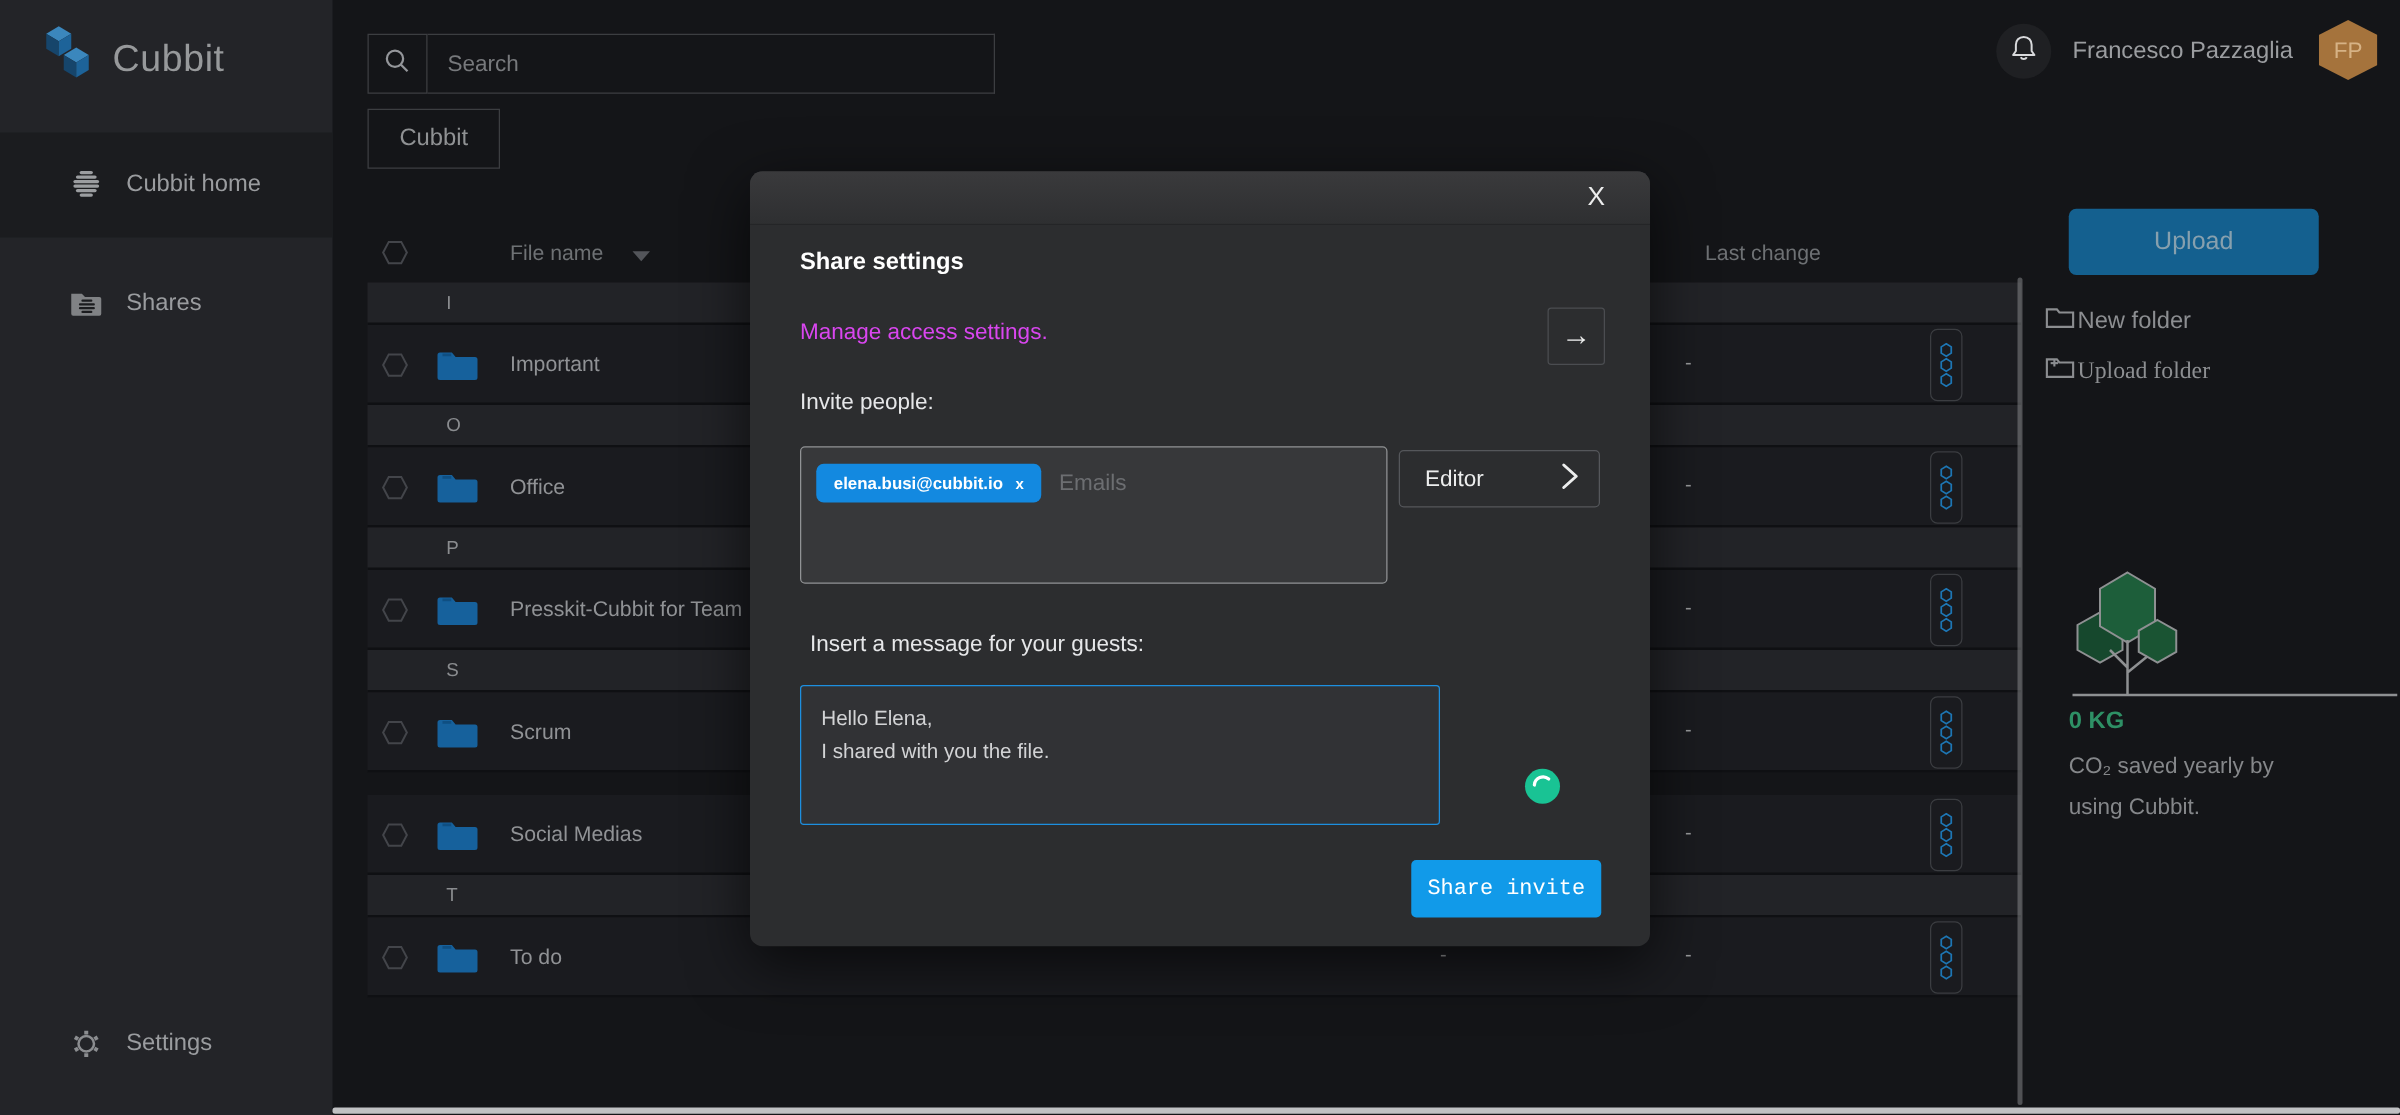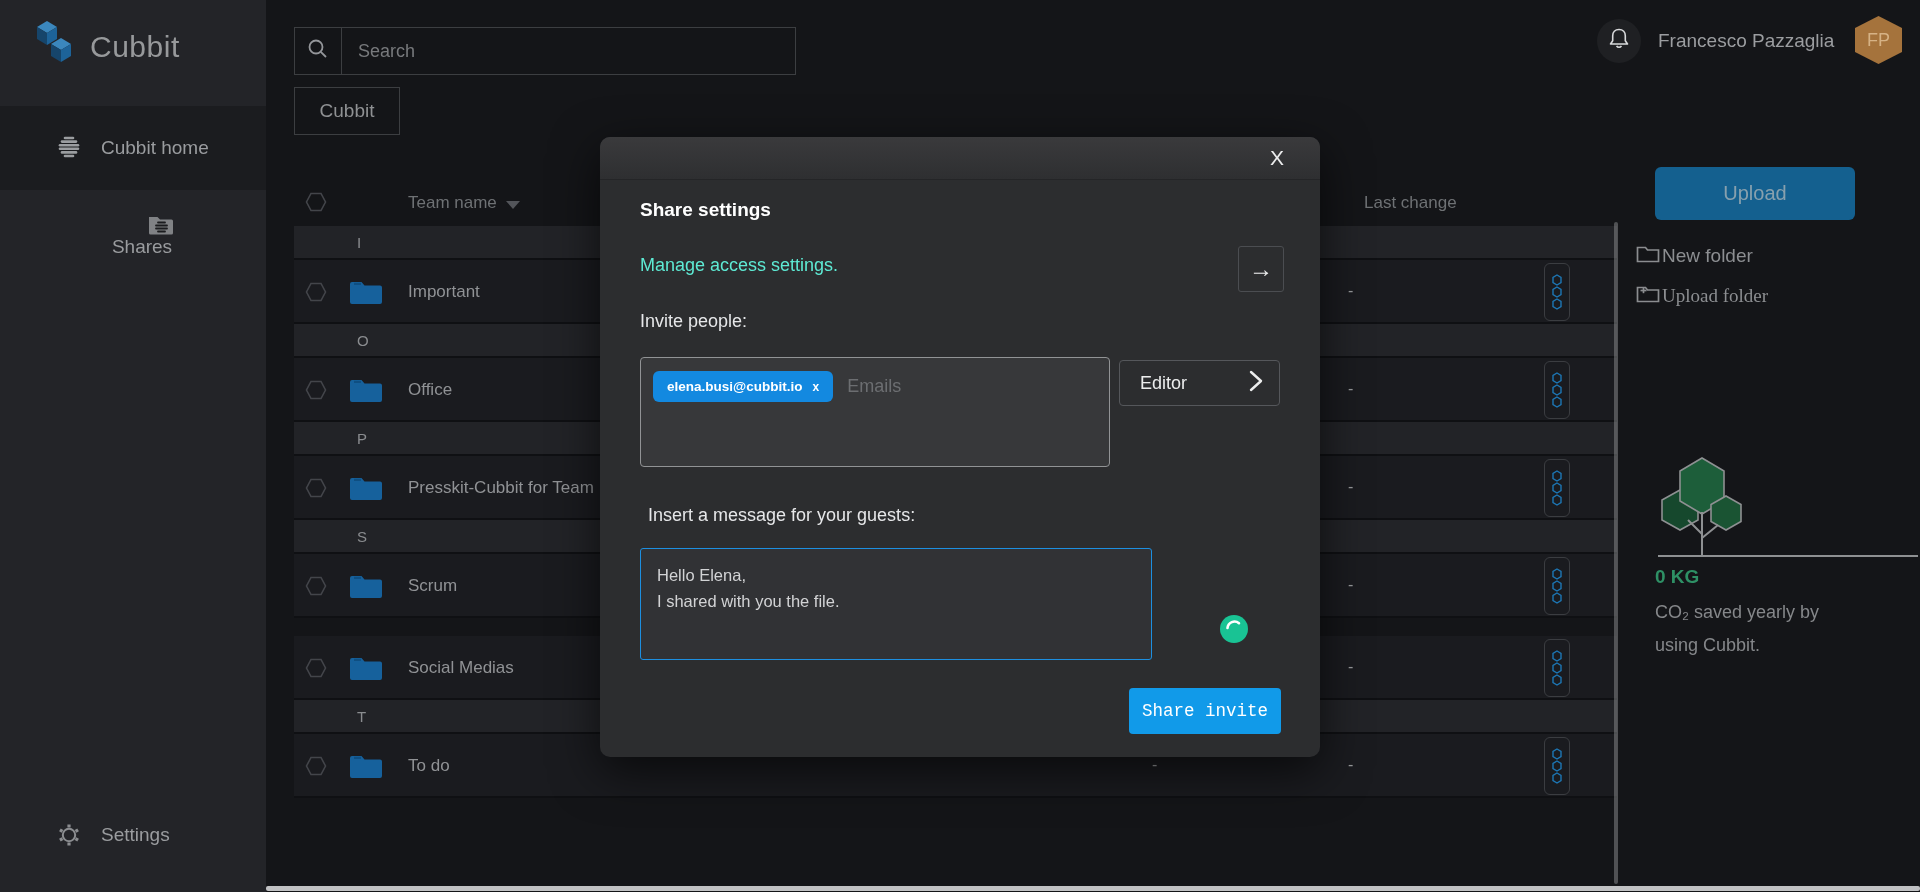--- a/index.html
+++ b/index.html
@@ -9,21 +9,21 @@
     background:#141518; font-family:"Liberation Sans", sans-serif;
   }
   
   .sidebar { position:absolute; left:0; top:0; width:266px; height:892px; background:#232428; }
   .logo { position:absolute; left:36px; top:20px; display:flex; align-items:center; gap:12px; }
   .logo-text { font-size:30px; color:#97999b; letter-spacing:.5px; }
   .side-item { position:absolute; left:0; width:266px; display:flex; align-items:center; cursor:pointer; }
   .side-item .ic { width:28px; margin-left:55px; display:flex; justify-content:center; }
   .side-item .lbl { margin-left:18px; font-size:19px; color:#9a9c9f; }
   .item-home { top:106px; height:84px; background:#1b1c1f; }
-  .item-shares { top:214px; height:58px;flex-direction:column; }
+  .item-shares { top:214px; height:58px; }
   .item-settings { top:806px; height:58px; }
   
   .searchbox { position:absolute; left:294px; top:27px; width:502px; height:48px; display:flex; }
   .search-ic-box { width:48px; height:48px; border:1px solid #3c3e41; display:flex; align-items:center; justify-content:center; }
   .search-input { flex:1; height:48px; border:1px solid #3c3e41; border-left:none; background:transparent;
     color:#b9babc; font-size:18px; padding-left:16px; outline:none; font-family:"Liberation Sans", sans-serif; }
   .search-input::placeholder { color:#77797c; }
   .breadcrumb { position:absolute; left:294px; top:87px; min-width:106px; height:48px; border:1px solid #3c3e41;
     color:#8f9193; font-size:19px; display:flex; align-items:center; justify-content:center; padding:0 24px; cursor:pointer; background:transparent; }
   .bell { position:absolute; left:1597px; top:19px; width:44px; height:44px; border-radius:50%;
@@ -66,21 +66,21 @@
   .tree { position:absolute; left:1650px; top:452px; }
   .co2-value { position:absolute; left:1655px; top:566px; font-size:19px; font-weight:bold; color:#2e9065; }
   .co2-text { position:absolute; left:1655px; top:596px; font-size:18px; color:#85878a; line-height:33px; }
   
   .modal { position:absolute; left:600px; top:137px; width:720px; height:620px; background:#2c2d2f;
     border-radius:10px; box-shadow:0 14px 48px rgba(0,0,0,.65); z-index:10; }
   .modal-head { position:absolute; left:0; top:0; width:720px; height:43px;
     background:linear-gradient(#3a3a3c,#2e2f31); border-radius:10px 10px 0 0; border-bottom:1px solid #242527; }
   .modal-close { position:absolute; right:36px; top:9px; font-size:21px; color:#eceded; cursor:pointer; background:none; border:none; font-family:"Liberation Sans", sans-serif; }
   .m-title { position:absolute; left:40px; top:62px; font-size:19px; font-weight:bold; color:#ffffff; }
-  .m-manage { position:absolute; left:40px; top:118px; font-size:18px; color:#5eead4; }
+  .m-manage { position:absolute; left:40px; top:118px; font-size:18px; color:#d946ef; }
   .m-arrow-btn { position:absolute; left:638px; top:109px; width:46px; height:46px; border:1px solid #4b4d51;
     border-radius:3px; background:transparent; color:#eceded; font-size:24px; line-height:44px; text-align:center; cursor:pointer; }
   .m-invite { position:absolute; left:40px; top:174px; font-size:18px; color:#e6e7e9; }
   .emails-box { position:absolute; left:40px; top:220px; width:470px; height:110px; background:#37383a;
     border:1px solid #919395; border-radius:4px; padding:13px 12px; display:flex; align-items:flex-start; gap:14px; }
   .chip { display:inline-flex; align-items:center; gap:10px; background:#1389e0; border-radius:6px;
     height:31px; padding:0 14px; color:#ffffff; font-size:13.5px; font-weight:bold; }
   .chip-x { font-size:12px; cursor:pointer; font-weight:bold; }
   .emails-input { flex:1; background:transparent; border:none; outline:none; color:#c7c8ca;
     font-size:18px; height:31px; font-family:"Liberation Sans", sans-serif; }
@@ -195,21 +195,21 @@
     <span>FP</span>
   </div>
 
   <div class="table">
     <div class="t-head">
       <span class="hex hex-check" style="top:2px">
         <svg width="22" height="20" viewBox="0 0 22 20" fill="none" stroke="#43454a" stroke-width="1.6">
           <polygon points="6,1.5 16,1.5 20.5,10 16,18.5 6,18.5 1.5,10"></polygon>
         </svg>
       </span>
-      <span class="h-name">Team name</span>
+      <span class="h-name">File name</span>
       <span class="caret-down"></span>
       <span class="h-last">Last change</span>
     </div>
     <div class="t-body">
         <div class="t-row group">
     <span class="group-label">I</span>
   </div>
         <div class="t-row folder">
     <span class="hex-check">
       <svg width="22" height="20" viewBox="0 0 22 20" fill="none" stroke="#43454a" stroke-width="1.6">

